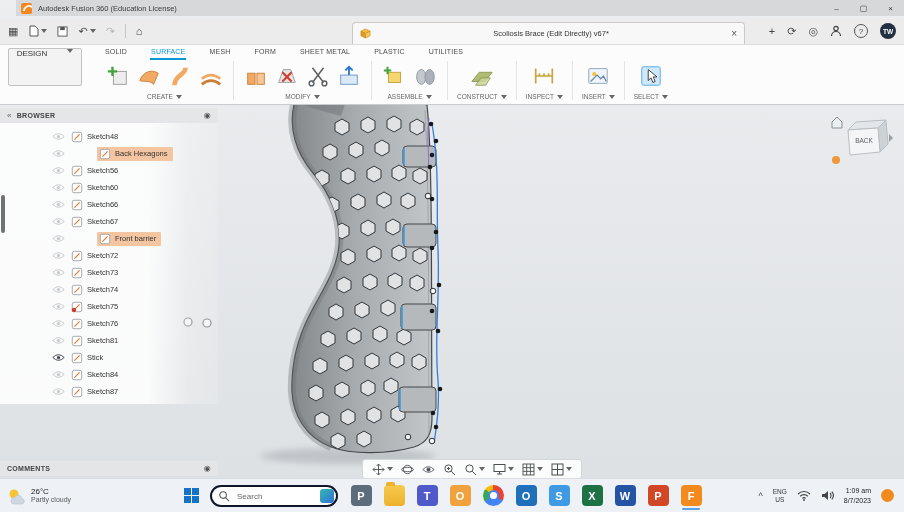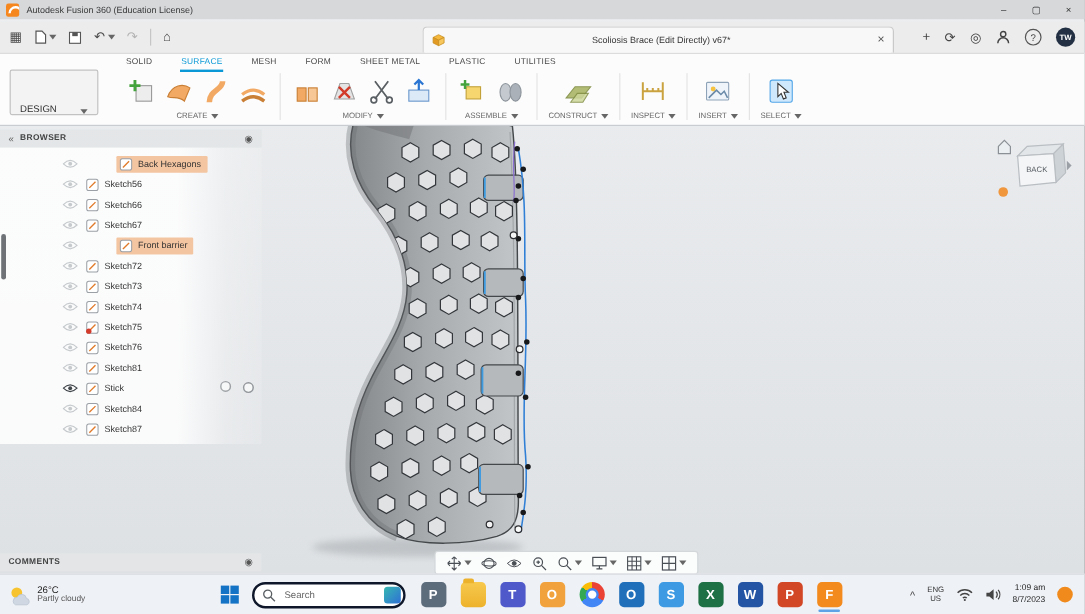--- a/index.html
+++ b/index.html
@@ -1,40 +1,40 @@
 <!DOCTYPE html>
 <html><head>
 <meta charset="utf-8">
 <style>
   html,body{margin:0;padding:0;background:#888;}
   .stage{position:relative;width:904px;height:512px;overflow:hidden;background:linear-gradient(#eceef0,#dde0e3);
          font-family:"Liberation Sans",sans-serif;user-select:none;}
   
-  .titlebar{position:absolute;top:0;left:0;right:0;height:16px;background:#d6d8da;display:flex;align-items:center;padding-left:5px;z-index:20;text-align:right;}
+  .titlebar{position:absolute;top:0;left:16px;right:0;height:16px;background:#d6d8da;display:flex;align-items:center;padding-left:5px;z-index:20;text-align:right;}
   .tlogo{width:11px;height:11px;border-radius:2px;background:#f6871f;margin-right:6px;position:relative;overflow:hidden;flex:none;}
   .tlogo::after{content:"";position:absolute;left:2px;top:2px;width:8px;height:8px;border:2px solid #fff;border-radius:50%;border-right-color:transparent;border-bottom-color:transparent;transform:rotate(45deg);}
   .ttitle{font-size:7.5px;color:#3a3a3a;}
   .wctrls{margin-left:auto;display:flex;height:100%;}
   .wc{width:27px;height:100%;display:flex;align-items:center;justify-content:center;font-size:8px;color:#333;}
   
   .appbar{position:absolute;top:18px;left:0;right:0;height:26px;background:#ececec;z-index:19;border-bottom:1px solid #dcdcdc;}
   .left-tools{position:absolute;left:8px;top:0;height:26px;display:flex;align-items:center;gap:10px;color:#4a4a4a;}
   .ltool{display:flex;align-items:center;gap:2px;font-size:11px;line-height:1;}
   .ltool.disabled{opacity:.35;}
   .vsep{width:1px;height:14px;background:#c6c6c6;}
   .caret{width:0;height:0;border-left:3px solid transparent;border-right:3px solid transparent;border-top:4px solid #666;}
   .doctab{position:absolute;left:352px;top:4px;width:393px;height:22px;background:#f8f8f8;border:1px solid #c9c9c9;border-bottom:none;border-radius:4px 4px 0 0;display:flex;align-items:center;padding:0 7px;gap:6px;box-sizing:border-box;}
   .dttitle{font-size:7.5px;color:#333;flex:1;text-align:center;white-space:nowrap;overflow:hidden;}
   .dtclose{font-size:10px;color:#555;}
   .right-tools{position:absolute;right:8px;top:0;height:26px;display:flex;align-items:center;gap:12px;color:#444;font-size:11px;}
   .helpc{width:12px;height:12px;border:1px solid #555;border-radius:50%;font-size:8px;display:flex;align-items:center;justify-content:center;color:#444;}
   .avatar{width:16px;height:16px;border-radius:50%;background:#233043;color:#fff;font-size:6.5px;font-weight:bold;display:flex;align-items:center;justify-content:center;}
   
   .ribbon{position:absolute;top:44px;left:0;right:0;height:60px;background:#fcfcfc;border-bottom:1px solid #c9ccd0;z-index:18;}
-  .design-btn{position:absolute;left:8px;top:14px;width:74px;height:38px;display:flex;align-items:flex-end;justify-content:center;gap:20px;font-size:8px;color:#333;background:#f3f3f3;border:1px solid #c2c2c2;border-radius:2px;box-sizing:border-box;}
+  .design-btn{position:absolute;left:8px;top:4px;width:74px;height:38px;display:flex;align-items:flex-start;justify-content:center;gap:20px;font-size:8px;color:#333;background:#f3f3f3;border:1px solid #c2c2c2;border-radius:2px;box-sizing:border-box;}
   .rtabs{position:absolute;left:104px;top:2px;display:flex;gap:22px;font-size:7px;color:#4a4a4a;}
   .rtab{padding:2px 1px 3px;letter-spacing:.2px;}
   .rtab.active{color:#0a99d6;border-bottom:2px solid #0a99d6;}
   .rtools{position:absolute;left:96px;top:17px;display:flex;}
   .rgroup{display:flex;flex-direction:column;align-items:center;padding:0 9px;border-right:1px solid #e4e4e4;}
   .rgroup:last-child{border-right:none;}
   .ricons{display:flex;gap:5px;height:30px;align-items:center;}
   .ricon{width:26px;height:26px;display:flex;align-items:center;justify-content:center;}
   .rlabel{margin-top:2px;font-size:6.5px;color:#666;display:flex;align-items:center;gap:3px;}
   
@@ -421,20 +421,34 @@
   </div>
 
   <div class="browser">
     <div class="bheader">
       <span class="collapse">«</span>
       <span>BROWSER</span>
       <span class="bmenu">◉</span>
     </div>
     <div class="bitems">
 
+        <div class="b-row">
+          <svg class="eye" width="13" height="9" viewBox="0 0 16 10">
+            <path d="M1 5 Q8 -2 15 5 Q8 12 1 5 Z" fill="none" stroke="currentColor" stroke-width="1.2"></path>
+            <circle cx="8" cy="5" r="2" fill="currentColor"></circle>
+          </svg>
+          <span class="hl">
+            <svg width="12" height="12" viewBox="0 0 14 14">
+              <rect x="1.5" y="1.5" width="11" height="11" rx="2" fill="#fff" stroke="#9aa0a6"></rect>
+              <path d="M4 10 L10 4" stroke="#e07a2a" stroke-width="1.3"></path>
+              <circle class="lockdot" cx="3.5" cy="10.5" r="2.6" fill="#d43b2a"></circle>
+            </svg>
+            <span class="b-label">Sketch48</span>
+          </span>
+        </div>
 
         <div class="b-row highlight">
           <svg class="eye" width="13" height="9" viewBox="0 0 16 10">
             <path d="M1 5 Q8 -2 15 5 Q8 12 1 5 Z" fill="none" stroke="currentColor" stroke-width="1.2"></path>
             <circle cx="8" cy="5" r="2" fill="currentColor"></circle>
           </svg>
           <span class="hl">
             <svg width="12" height="12" viewBox="0 0 14 14">
               <rect x="1.5" y="1.5" width="11" height="11" rx="2" fill="#fff" stroke="#9aa0a6"></rect>
               <path d="M4 10 L10 4" stroke="#e07a2a" stroke-width="1.3"></path>
@@ -452,20 +466,34 @@
           <span class="hl">
             <svg width="12" height="12" viewBox="0 0 14 14">
               <rect x="1.5" y="1.5" width="11" height="11" rx="2" fill="#fff" stroke="#9aa0a6"></rect>
               <path d="M4 10 L10 4" stroke="#e07a2a" stroke-width="1.3"></path>
               <circle class="lockdot" cx="3.5" cy="10.5" r="2.6" fill="#d43b2a"></circle>
             </svg>
             <span class="b-label">Sketch56</span>
           </span>
         </div>
 
+        <div class="b-row">
+          <svg class="eye" width="13" height="9" viewBox="0 0 16 10">
+            <path d="M1 5 Q8 -2 15 5 Q8 12 1 5 Z" fill="none" stroke="currentColor" stroke-width="1.2"></path>
+            <circle cx="8" cy="5" r="2" fill="currentColor"></circle>
+          </svg>
+          <span class="hl">
+            <svg width="12" height="12" viewBox="0 0 14 14">
+              <rect x="1.5" y="1.5" width="11" height="11" rx="2" fill="#fff" stroke="#9aa0a6"></rect>
+              <path d="M4 10 L10 4" stroke="#e07a2a" stroke-width="1.3"></path>
+              <circle class="lockdot" cx="3.5" cy="10.5" r="2.6" fill="#d43b2a"></circle>
+            </svg>
+            <span class="b-label">Sketch60</span>
+          </span>
+        </div>
 
         <div class="b-row">
           <svg class="eye" width="13" height="9" viewBox="0 0 16 10">
             <path d="M1 5 Q8 -2 15 5 Q8 12 1 5 Z" fill="none" stroke="currentColor" stroke-width="1.2"></path>
             <circle cx="8" cy="5" r="2" fill="currentColor"></circle>
           </svg>
           <span class="hl">
             <svg width="12" height="12" viewBox="0 0 14 14">
               <rect x="1.5" y="1.5" width="11" height="11" rx="2" fill="#fff" stroke="#9aa0a6"></rect>
               <path d="M4 10 L10 4" stroke="#e07a2a" stroke-width="1.3"></path>

